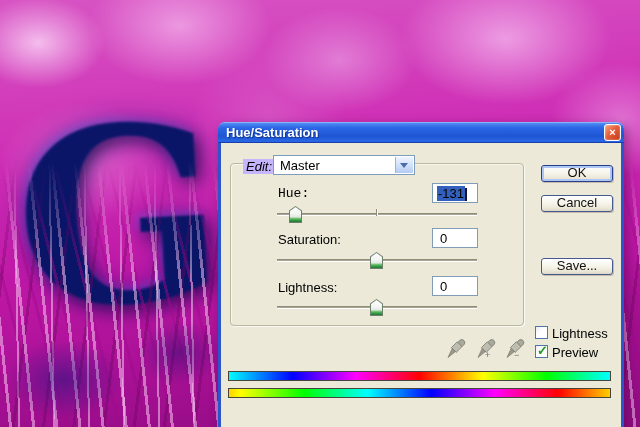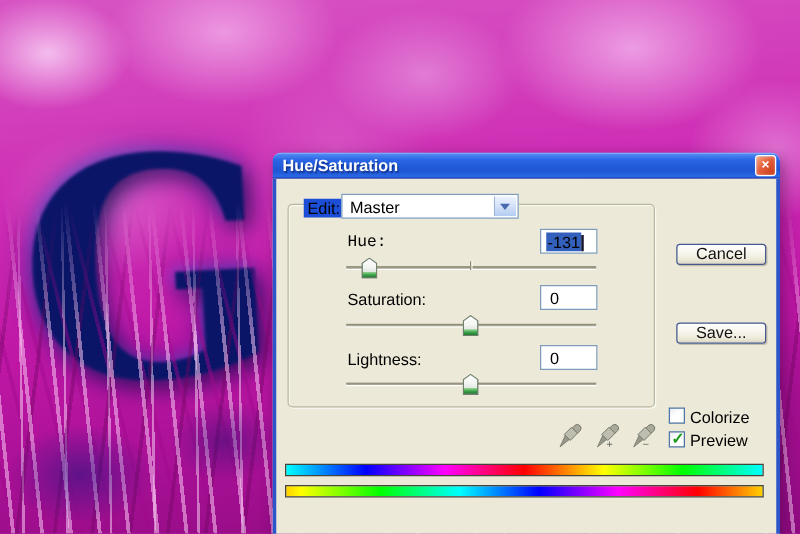--- a/index.html
+++ b/index.html
@@ -80,21 +80,21 @@
     border:3px solid #2b55c8;border-top:none;
     box-sizing:border-box;
   }
   
   .group-frame{
     position:absolute;left:12px;top:41px;width:292px;height:161px;
     border:1px solid #bcb8a0;border-radius:4px;
     box-shadow:1px 1px 0 rgba(255,255,255,.75), inset 1px 1px 0 rgba(255,255,255,.6);
   }
   .lbl{position:absolute;white-space:nowrap;}
-  .edit-label{left:25px;top:37px;background:#1d4ed8;padding:0 3px;}
+  .edit-label{left:25px;top:37px;background:#c4b5fd;padding:0 3px;font-style:italic;}
   
   .dropdown{
     position:absolute;left:55px;top:33px;width:142px;height:20px;box-sizing:border-box;
     background:#fff;border:1px solid #7f9db9;padding-left:40px;
   }
   .dropdown-value{position:absolute;left:6px;top:2px;}
   .dropdown-btn{
     position:absolute;top:1px;right:1px;bottom:1px;width:17px;
     background:linear-gradient(180deg,#eef4fe 0%,#d3e1f9 50%,#b4cbf2 100%);
     border-left:1px solid #9db4d8;border-radius:0 1px 1px 0;
@@ -217,27 +217,28 @@
     </div>
 
   <span class="lbl" style="left:60px;top:158px;">Lightness:</span>
   <div class="valuebox vb-light">0</div>
   <div class="track tr-light"></div>
   <div class="thumb th-light">
       <div class="t-outer"></div>
       <div class="t-inner"></div>
     </div>
 
+  <div class="btn btn-ok">OK</div>
   <div class="btn btn-cancel">Cancel</div>
   <div class="btn btn-save">Save...</div>
 
   <div class="checkbox cb-colorize">
     <span class="mark"></span>
   </div>
-  <span class="lbl cb-label-colorize">Colorize</span>
+  <span class="lbl cb-label-colorize">Lightness</span>
   <div class="checkbox cb-preview">
     <span class="mark">✓</span>
   </div>
   <span class="lbl cb-label-preview">Preview</span>
 
   <svg class="dropper dp-1" viewBox="0 0 24 21">
     <path d="M14 2.2 a3 3 0 0 1 4.2 4.2 l-2.2 2.2 -4.2-4.2 z" fill="#a9a99c" stroke="#79796c" stroke-width="0.8"></path>
     <path d="M11.2 3.8 L16 8.6 L10.2 14.4 L5.4 9.6 Z" fill="#bdbdb0" stroke="#79796c" stroke-width="0.8"></path>
     <path d="M6.2 10.4 L9.4 13.6 L2 19.5 Z" fill="#98988c" stroke="#79796c" stroke-width="0.7"></path>
   </svg>

